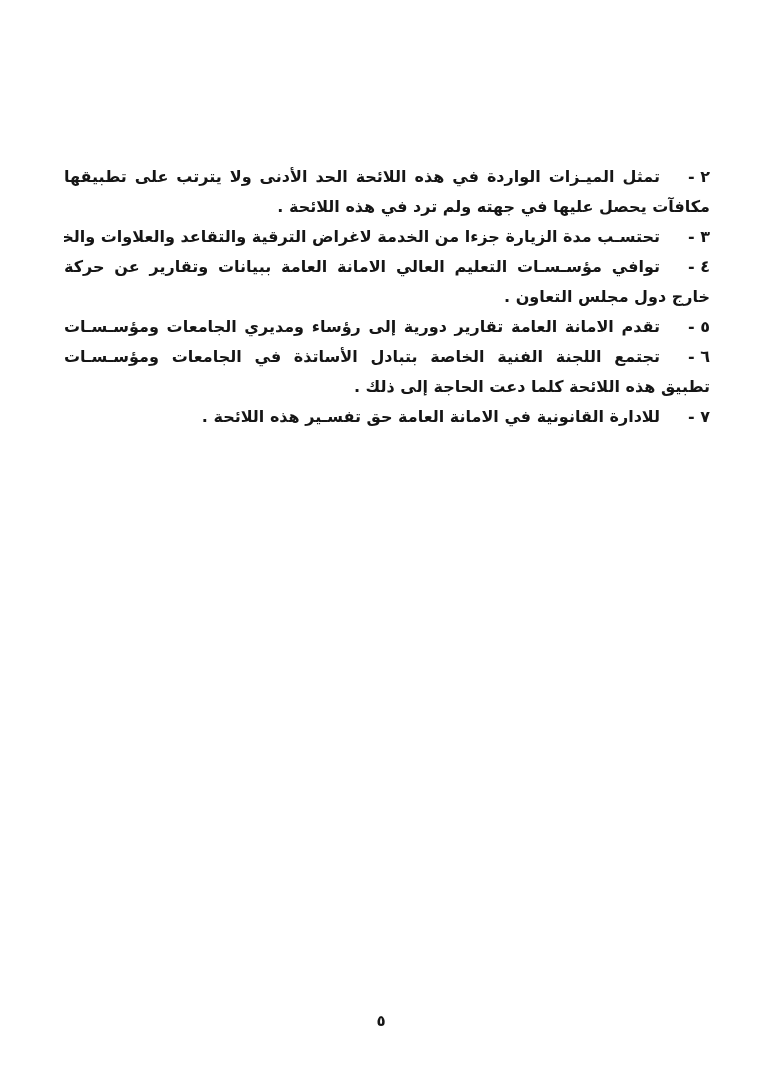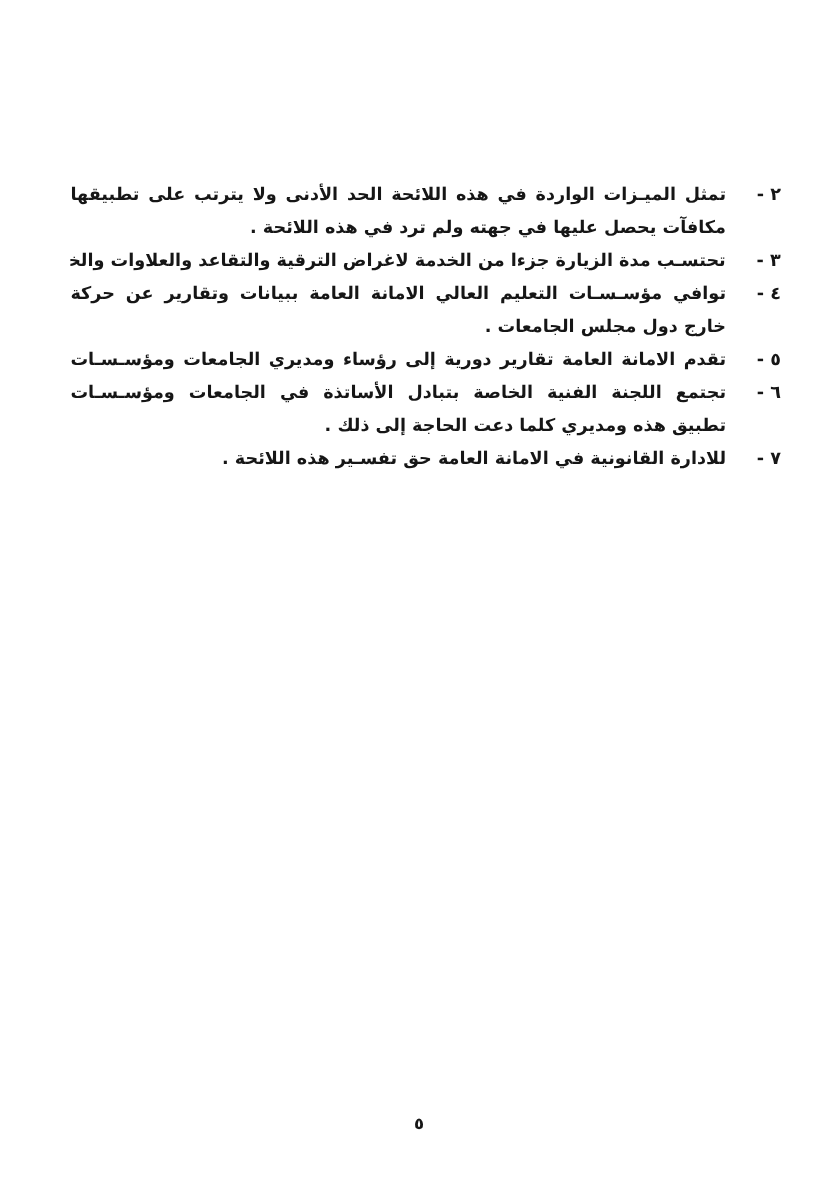--- a/index.html
+++ b/index.html
@@ -39,21 +39,20 @@
   .body { flex: 1 1 auto; min-width: 0; }
   .body.justified {
     text-align: justify;
     text-align-last: justify;
   }
   .body.natural {
     text-align: right;
     white-space: nowrap;
   }
   .line.cont {
-    margin-right: 50px;
     text-align: right;
     white-space: nowrap;
   }
   .page-number {
     position: absolute;
     top: 1012px;
     left: 0; right: 0;
     text-align: center;
     font-size: 15px;
     font-weight: 700;
@@ -80,36 +79,36 @@
         <span class="marker">٣ -</span>
         <span class="body natural">تحتسـب مدة الزيارة جزءا من الخدمة لاغراض الترقية والتقاعد والعلاوات والخدمة المدنية .</span>
       </div>
     </div>
 
     <div class="clause">
       <div class="line first">
         <span class="marker">٤ -</span>
         <span class="body justified">توافي مؤسـسـات التعليم العالي الامانة العامة ببيانات وتقارير عن حركة تبادل الأساتذة بينها أو مع الجامعات من</span>
       </div>
-      <div class="line cont">خارج دول مجلس الجامعات .</div>
+      <div class="line cont">خارج دول مجلس التعاون .</div>
     </div>
 
     <div class="clause">
       <div class="line first">
         <span class="marker">٥ -</span>
         <span class="body justified">تقدم الامانة العامة تقارير دورية إلى رؤساء ومديري الجامعات ومؤسـسـات التعليم العالي توضح حركة الزيارات</span>
       </div>
     </div>
 
     <div class="clause">
       <div class="line first">
         <span class="marker">٦ -</span>
         <span class="body justified">تجتمع اللجنة الفنية الخاصة بتبادل الأساتذة في الجامعات ومؤسـسـات التعليم العالي في دول المجلس لتقويم مدى</span>
       </div>
-      <div class="line cont">تطبيق هذه ومديري كلما دعت الحاجة إلى ذلك .</div>
+      <div class="line cont">تطبيق هذه اللائحة كلما دعت الحاجة إلى ذلك .</div>
     </div>
 
     <div class="clause">
       <div class="line first">
         <span class="marker">٧ -</span>
         <span class="body natural">للادارة القانونية في الامانة العامة حق تفسـير هذه اللائحة .</span>
       </div>
     </div>
 
   </main>

